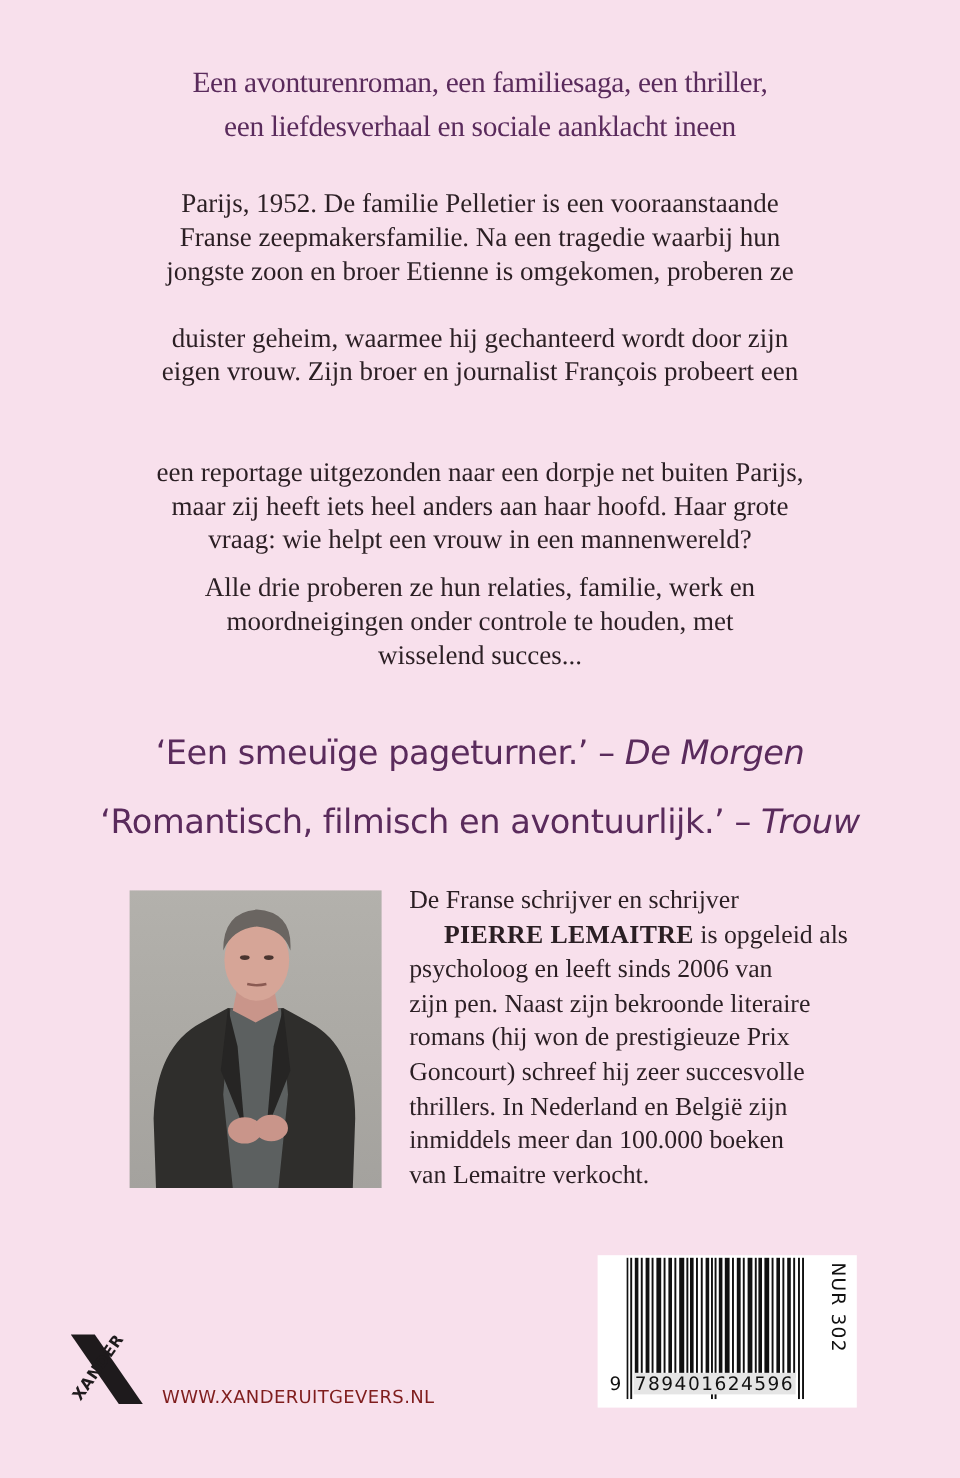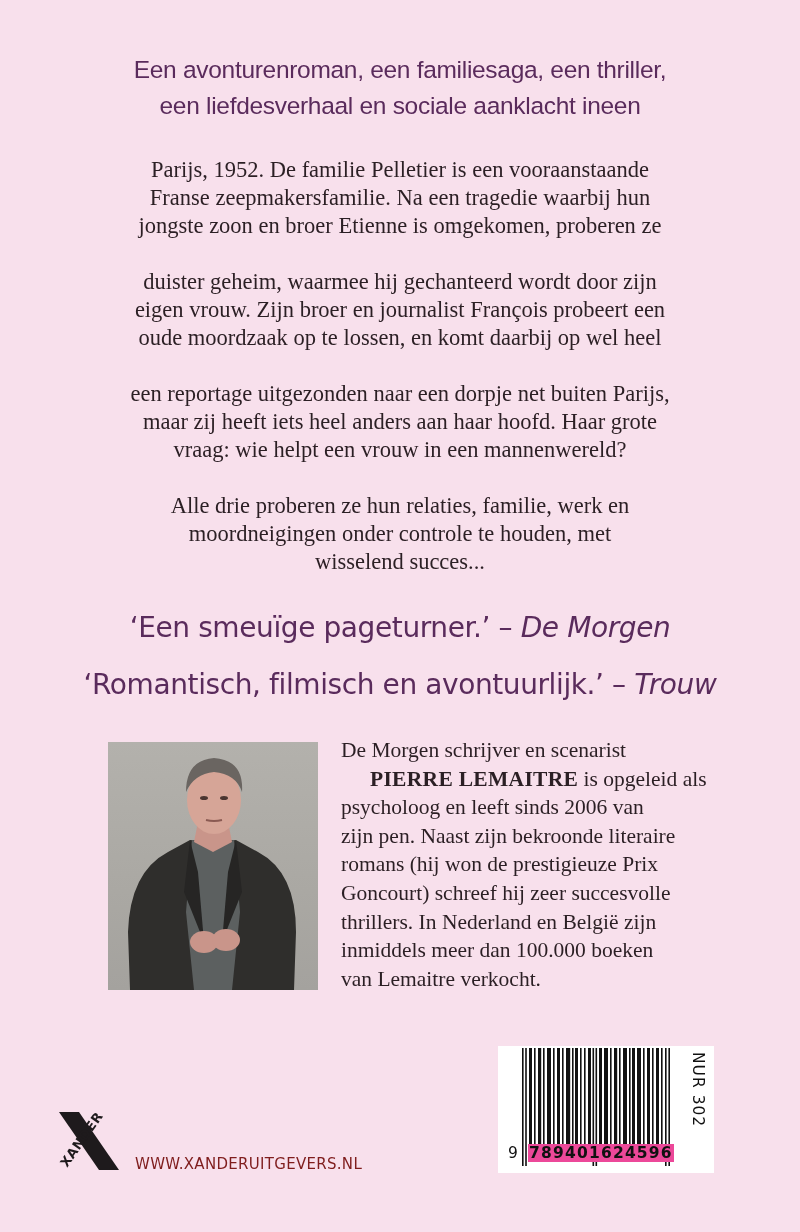--- a/index.html
+++ b/index.html
@@ -4,34 +4,34 @@
 <style>
   html, body { margin: 0; padding: 0; }
   body {
     width: 800px; height: 1232px; overflow: hidden;
     background: #f8e0ec;
     position: relative;
   }
   .headline {
     position: absolute; left: 0; top: 52px; width: 800px;
     text-align: center;
-    font-family: Liberation Sans, sans-serif;
+    font-family: Liberation Serif, serif;
     font-size: 24.5px; line-height: 36px;
     color: #5a2b5c;
     letter-spacing: -0.3px;
   }
   .blurb {
     position: absolute; left: 80px; top: 156px; width: 640px;
     text-align: center;
     font-family: "Liberation Serif", serif;
     font-size: 22.5px; line-height: 28px;
     color: #2b1f24;
   }
   .blurb p { margin: 0; }
-  .blurb p + p { margin-top: 28px; }
+  .blurb p + p { margin-top: 12px; }
   .quote {
     position: absolute; left: 0; width: 800px;
     text-align: center;
     font-family: "DejaVu Sans", sans-serif;
     font-size: 28px; line-height: 32px;
     color: #5a2b5c;
     letter-spacing: -0.4px;
   }
   .quote .src { font-style: italic; }
   .quote.q1 { top: 612px; }
@@ -66,21 +66,21 @@
     background: #ffffff;
   }
   .bars { position: absolute; left: 24px; top: 2px; width: 148px; height: 118px; }
   .isbn {
     position: absolute; left: 4px; top: 98px; width: 172px; height: 24px;
     font-family: "DejaVu Sans", sans-serif;
     font-size: 15.5px; color: #111;
     letter-spacing: 1.2px;
   }
   .isbn .lead { position: absolute; left: 6px; top: 0; background: #fff; }
-  .isbn .rest { position: absolute; left: 26px; top: 0; background: #ec4899; padding: 0 1px; font-weight: bold; }
+  .isbn .rest { position: absolute; left: 26px; top: 0; background: #e5e5e5; padding: 0 1px; }
   .nur {
     position: absolute; left: 181px; top: 6px; width: 28px; height: 80px;
     font-family: "DejaVu Sans", sans-serif;
     font-size: 15.5px; color: #111;
     writing-mode: vertical-rl;
     letter-spacing: 1px;
   }
 </style>
 </head>
 <body>
@@ -91,21 +91,21 @@
 </div>
 
 <div class="blurb">
   <p>
     <span>Parijs, 1952. De familie Pelletier is een vooraanstaande</span><br>
     <span>Franse zeepmakersfamilie. Na een tragedie waarbij hun</span><br>
     <span>jongste zoon en broer Etienne is omgekomen, proberen ze</span><br>
     <br>
     <span>duister geheim, waarmee hij gechanteerd wordt door zijn</span><br>
     <span>eigen vrouw. Zijn broer en journalist François probeert een</span><br>
-    <span>oude moordzaak op te lossen, en komt daarbij op wel heel</span><br>
+    <br>
     <br>
     <span>een reportage uitgezonden naar een dorpje net buiten Parijs,</span><br>
     <span>maar zij heeft iets heel anders aan haar hoofd. Haar grote</span><br>
     <span>vraag: wie helpt een vrouw in een mannenwereld?</span>
   </p>
   <p>
     <span>Alle drie proberen ze hun relaties, familie, werk en</span><br>
     <span>moordneigingen onder controle te houden, met</span><br>
     <span>wisselend succes...</span>
   </p>
@@ -138,21 +138,21 @@
     <ellipse cx="116" cy="56" rx="4" ry="2" fill="#4a3530"></ellipse>
 
     <path d="M98 78 Q106 80 114 78" stroke="#8a5a52" stroke-width="2" fill="none"></path>
 
     <ellipse cx="96" cy="200" rx="14" ry="11" fill="#c9958a"></ellipse>
     <ellipse cx="118" cy="198" rx="14" ry="11" fill="#c9958a"></ellipse>
   </svg>
 </div>
 
 <div class="bio">
-  <span>De Morgen schrijver en scenarist</span><br>
+  <span>De Franse schrijver en schrijver</span><br>
   <b>PIERRE LEMAITRE</b><span> is opgeleid als</span><br>
   <span>psycholoog en leeft sinds 2006 van</span><br>
   <span>zijn pen. Naast zijn bekroonde literaire</span><br>
   <span>romans (hij won de prestigieuze Prix</span><br>
   <span>Goncourt) schreef hij zeer succesvolle</span><br>
   <span>thrillers. In Nederland en België zijn</span><br>
   <span>inmiddels meer dan 100.000 boeken</span><br>
   <span>van Lemaitre verkocht.</span>
 </div>
 

